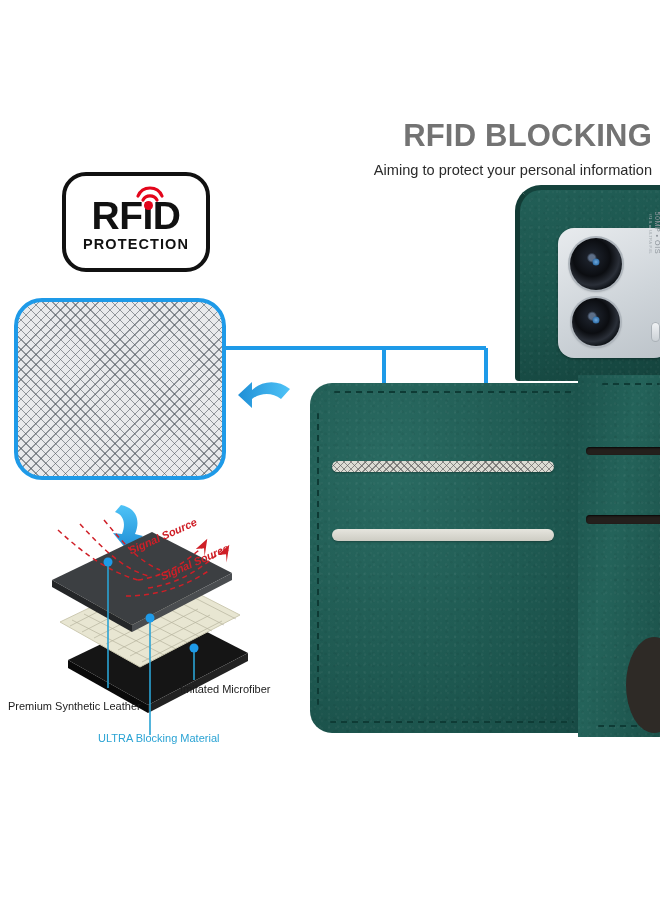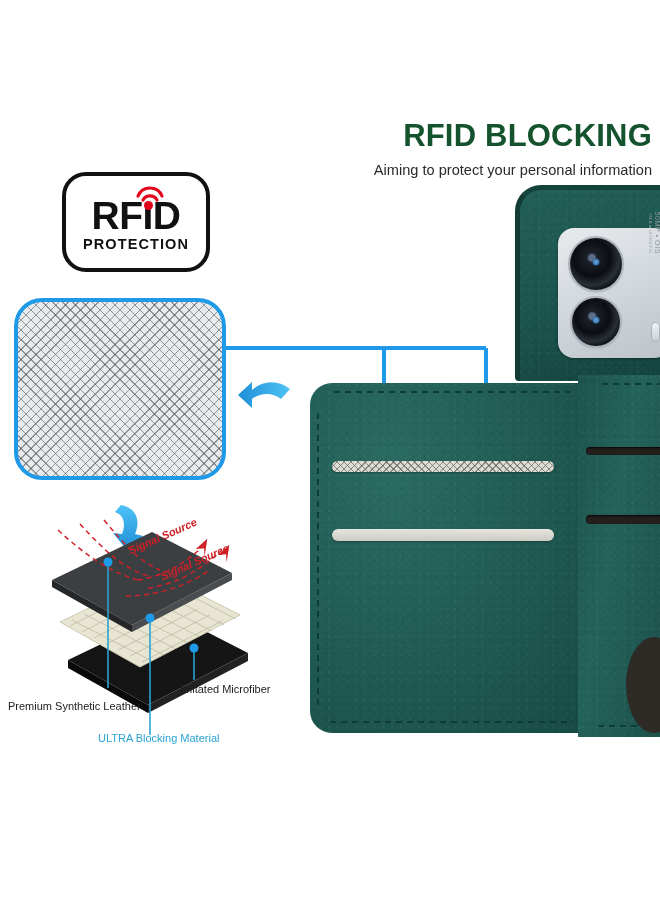--- a/index.html
+++ b/index.html
@@ -4,21 +4,21 @@
 <style>
   * { margin:0; padding:0; box-sizing:border-box; }
   html,body { width:660px; height:900px; background:#ffffff; overflow:hidden; }
   body { font-family:"Liberation Sans", sans-serif; position:relative; }
 
   .stage { position:absolute; left:0; top:0; width:660px; height:900px; background:#fff; }
 
   
   .heading-block { position:absolute; right:8px; top:120px; width:420px; text-align:right; }
   .heading-title {
-    font-size:31px; font-weight:bold; color:#14532d; letter-spacing:0.2px;
+    font-size:31px; font-weight:bold; color:#737373; letter-spacing:0.2px;
     line-height:1.05; text-align:right; white-space:nowrap;
   }
   .heading-sub {
     font-size:14.6px; color:#2a2a2a; line-height:1.28; margin-top:8px; text-align:right;
   }
 
   
   .rfid-badge {
     position:absolute; left:62px; top:172px; width:148px; height:100px;
     border:4px solid #111; border-radius:24px; background:#fff;

